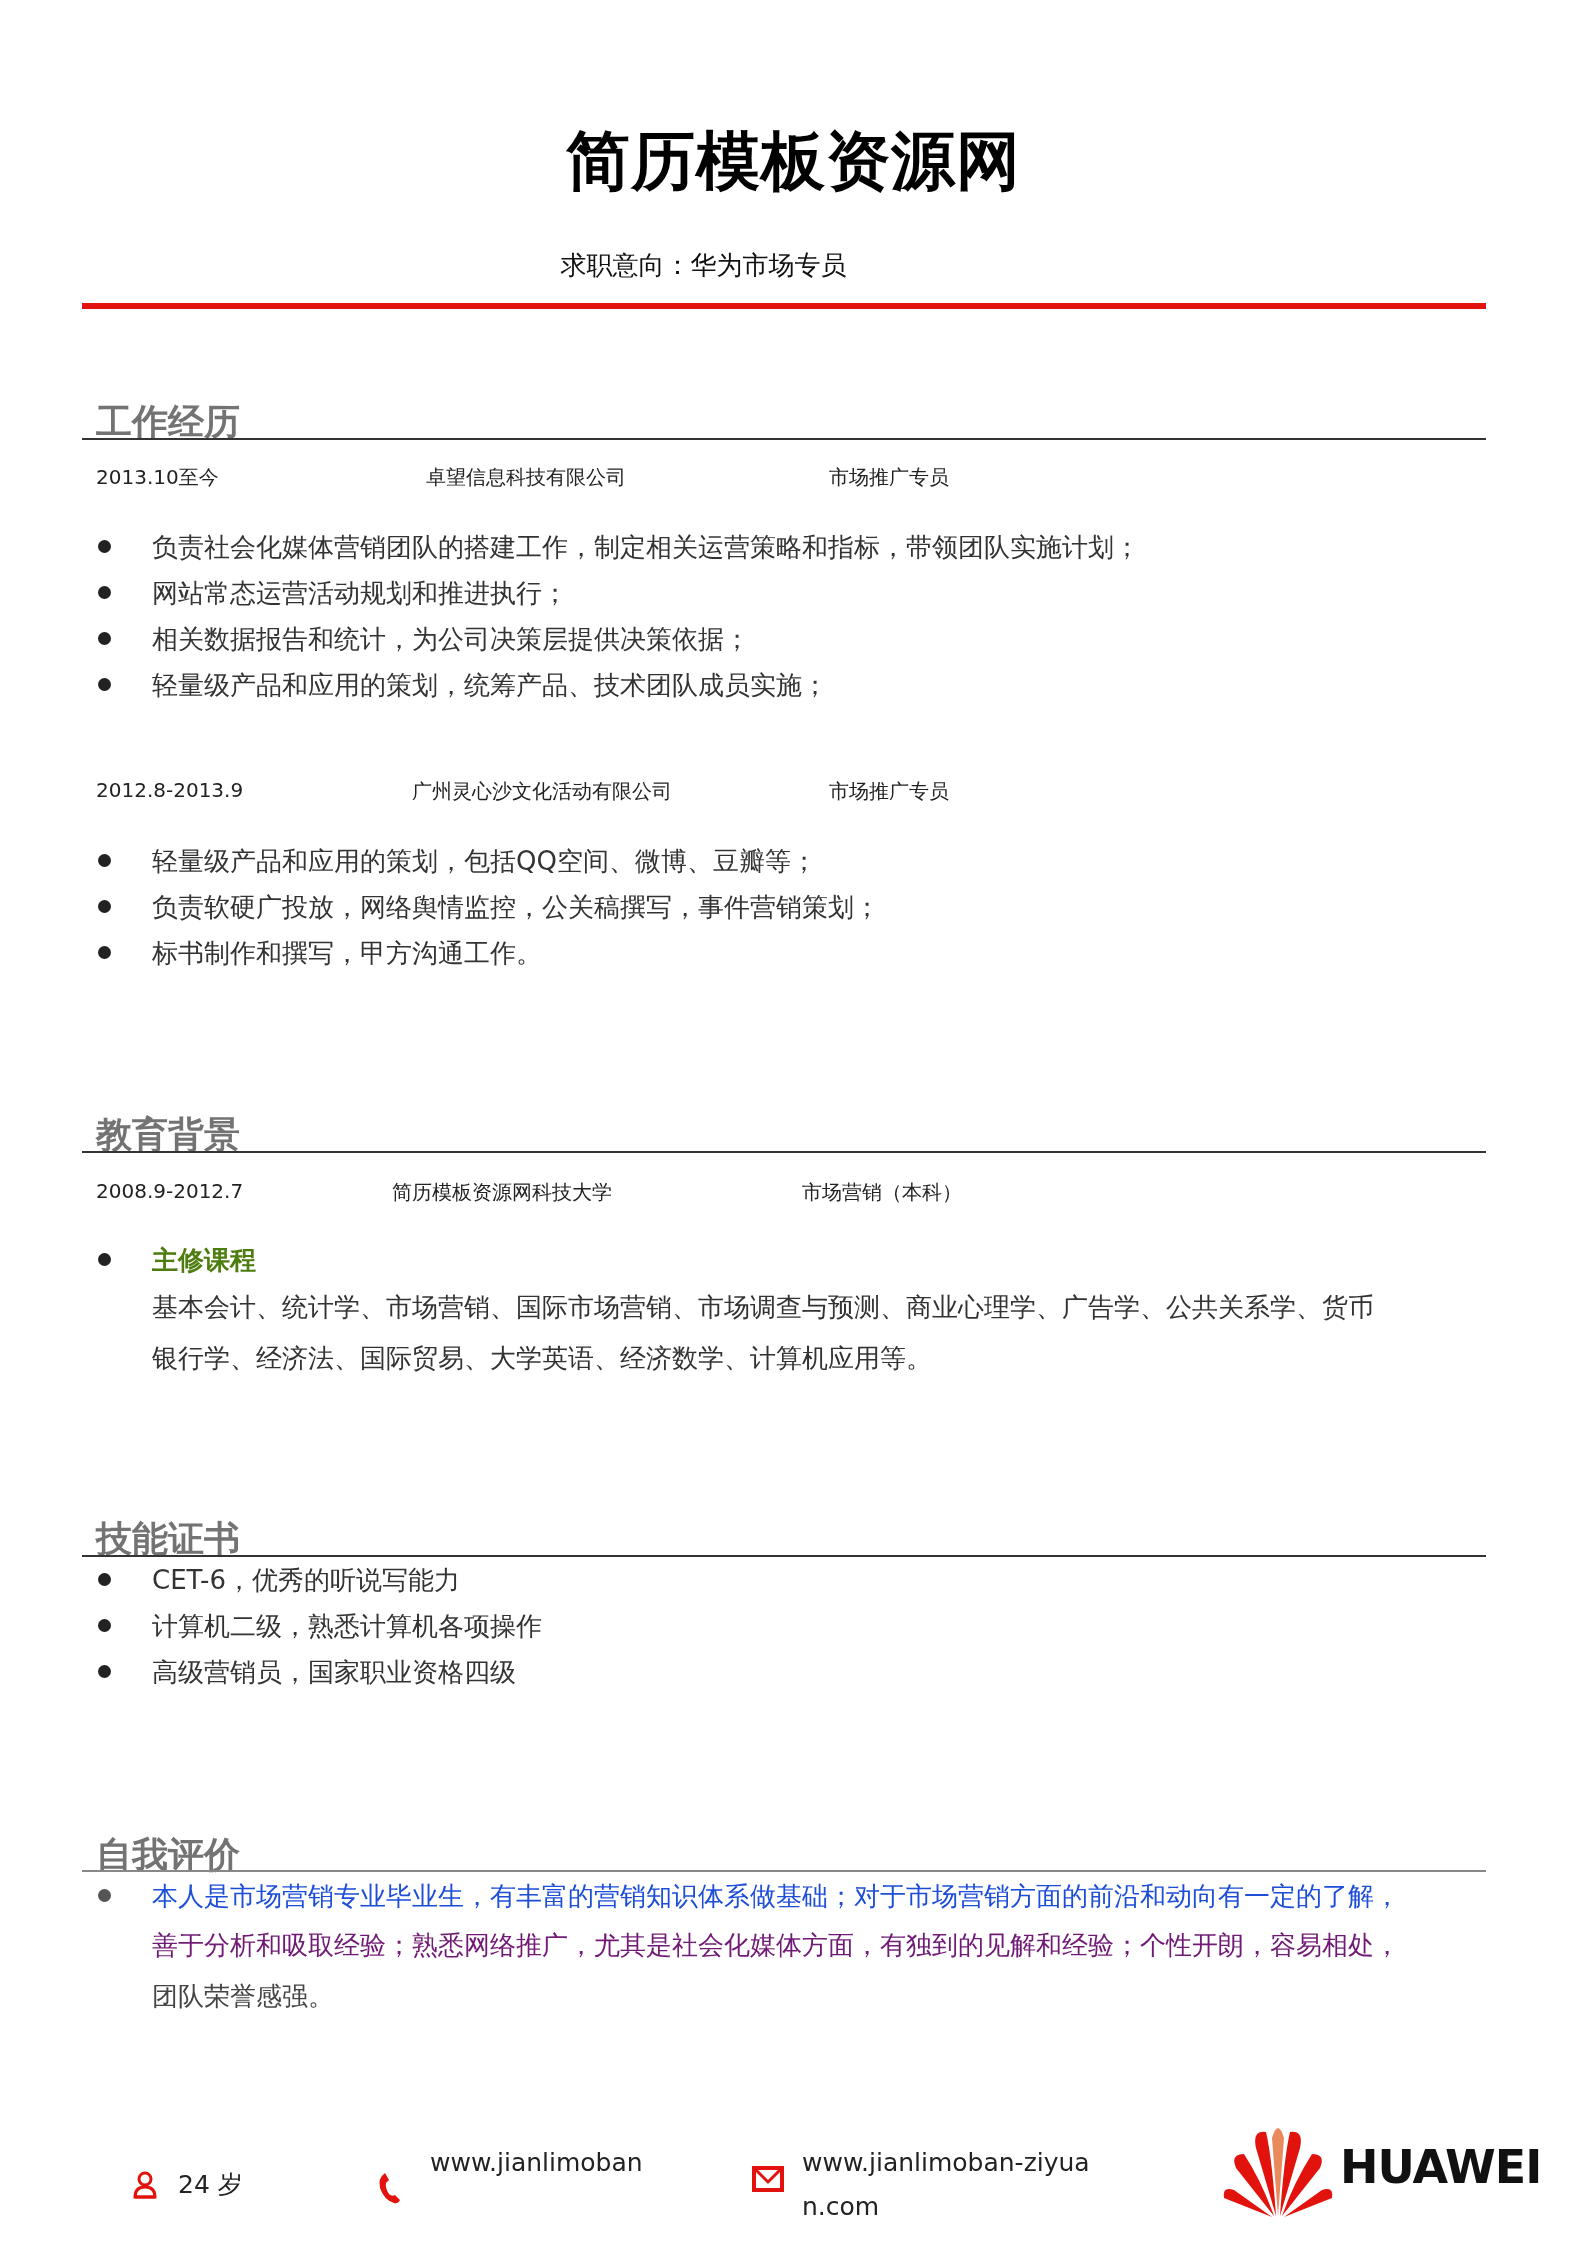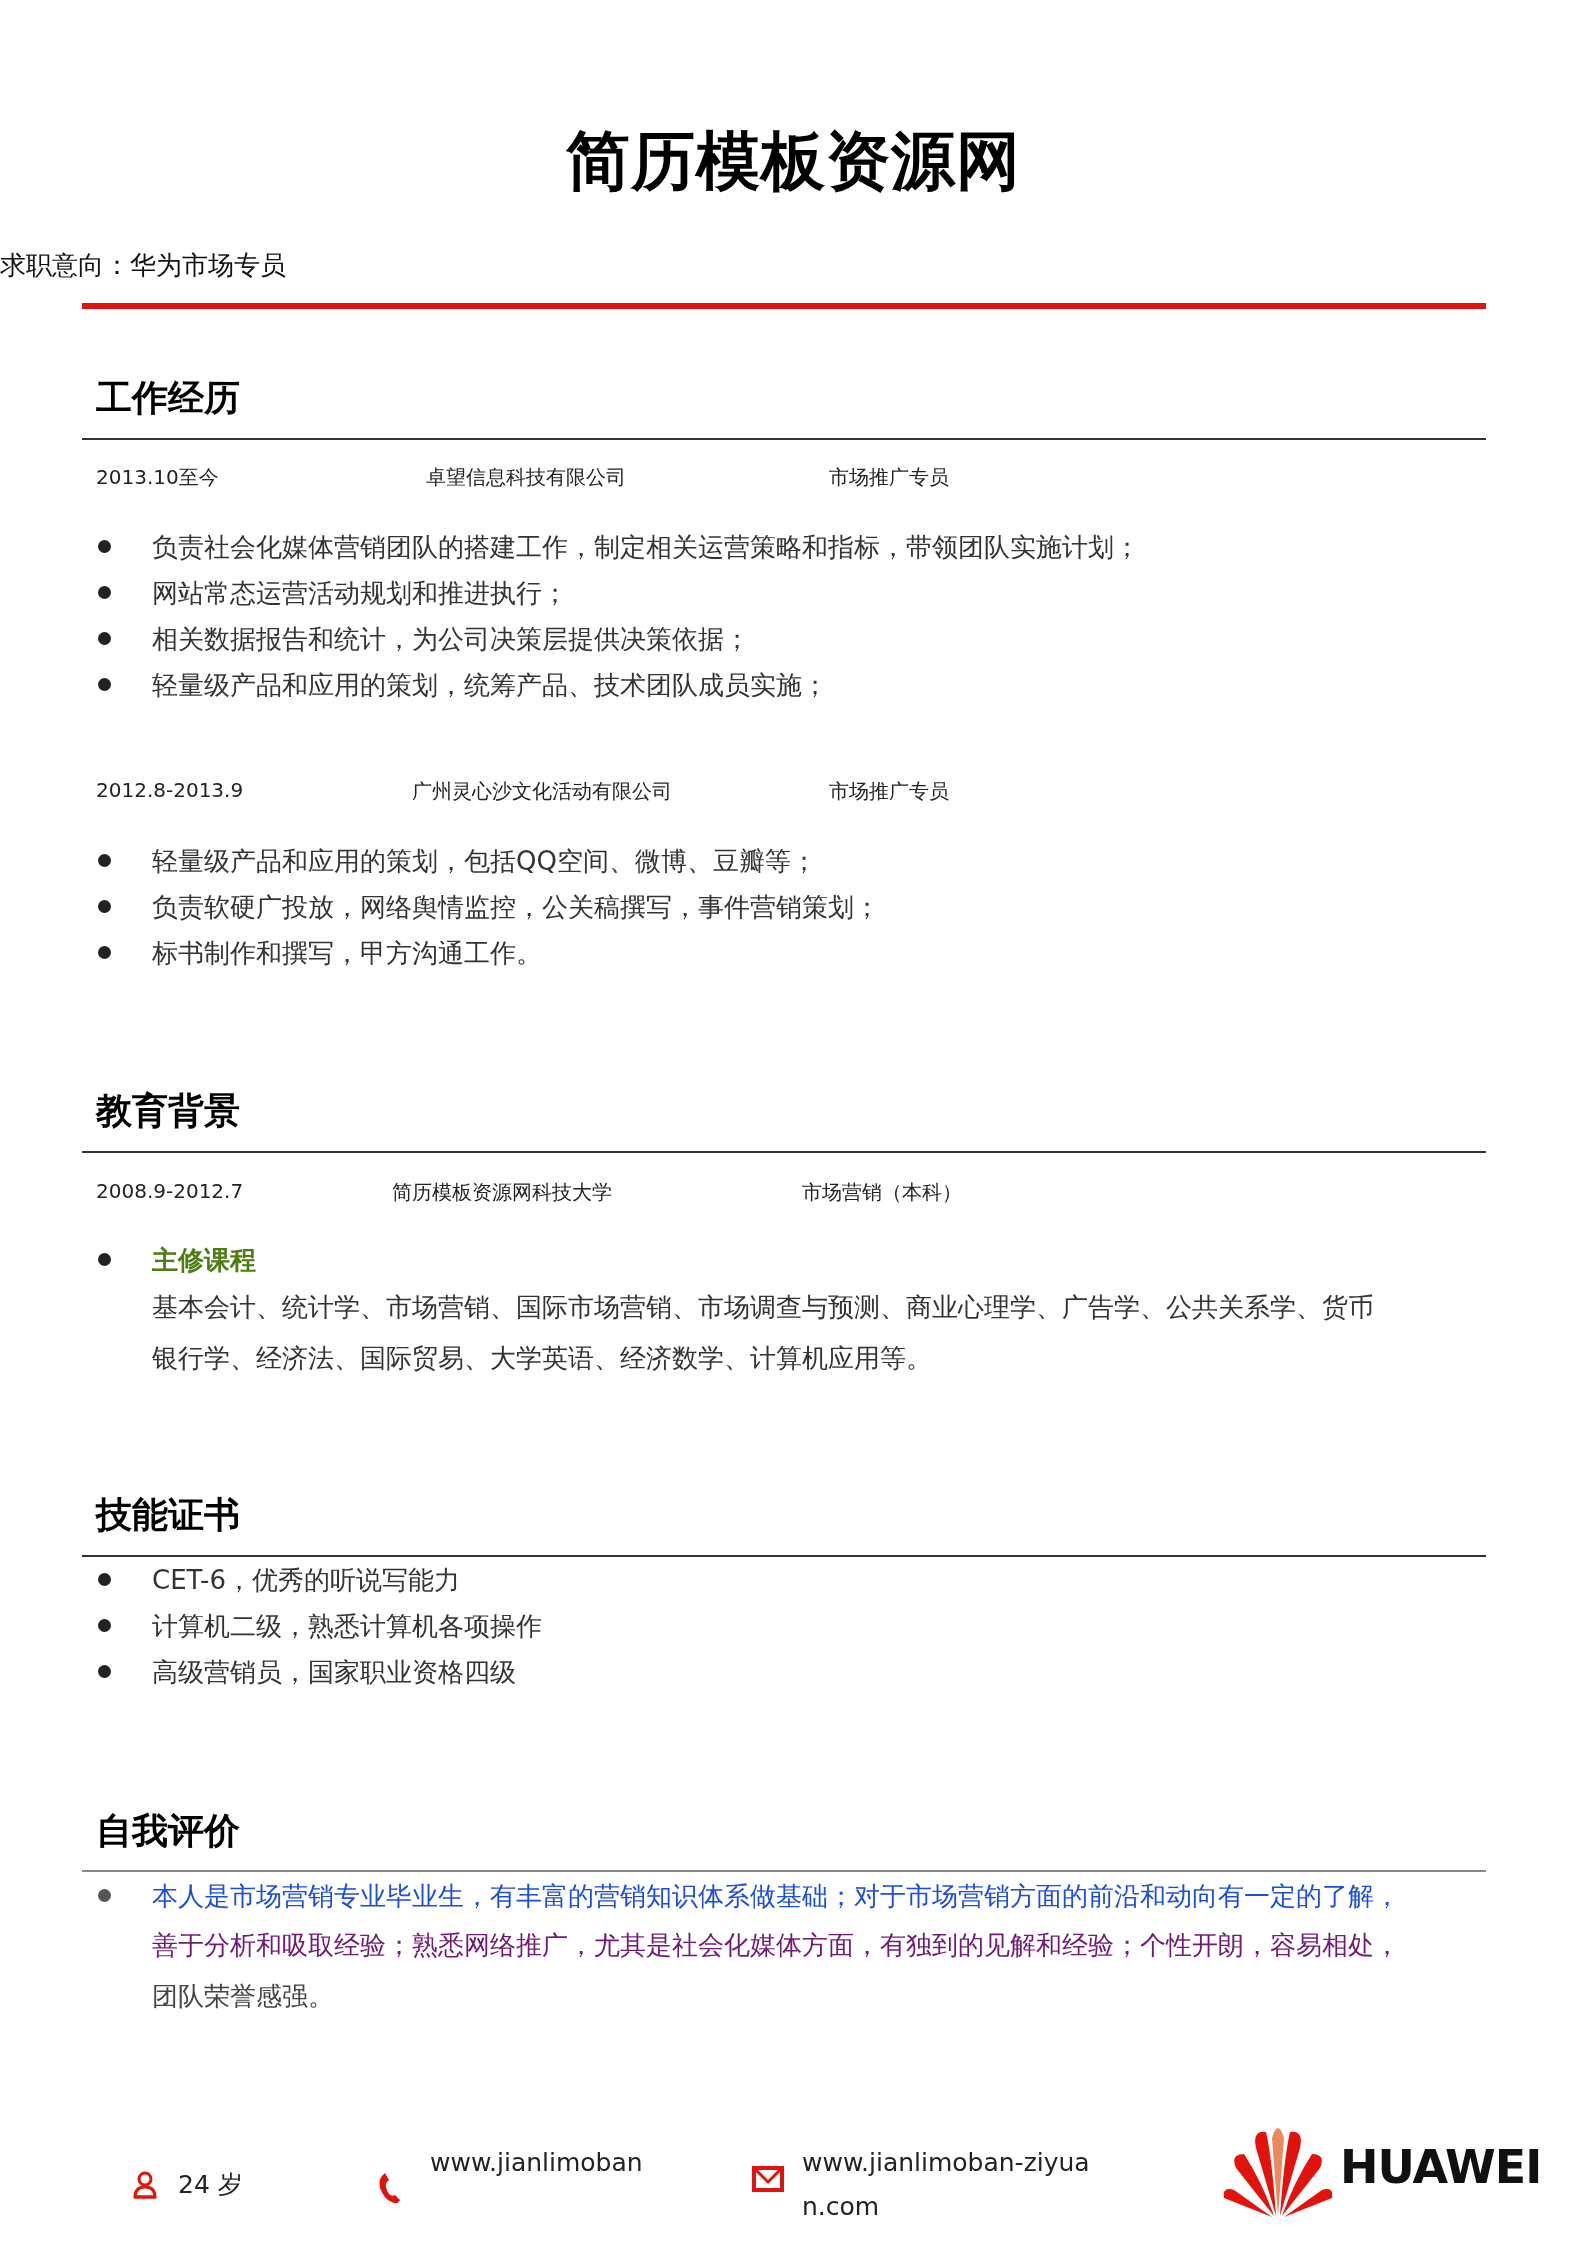--- a/index.html
+++ b/index.html
@@ -1,21 +1,21 @@
 <!DOCTYPE html>
 <html><head>
 <meta charset="utf-8">
 <style>
   html,body{margin:0;padding:0;background:#fff;}
   body{width:1587px;height:2245px;position:relative;overflow:hidden;font-family:"DejaVu Sans","Liberation Sans",sans-serif;color:#222;}
   .abs{position:absolute;}
   .title{left:0;width:1587px;top:118px;text-align:center;font-size:64px;font-weight:bold;color:#000;letter-spacing:1px;}
-  .subtitle{left:0;width:1407px;top:248px;text-align:left;font-size:26px;color:#111;}
+  .subtitle{left:0;width:1407px;top:248px;text-align:center;font-size:26px;color:#111;}
   .redline{left:82px;width:1404px;top:303px;height:6px;background:#e2120d;}
-  .sec-title{left:96px;font-size:36px;font-weight:bold;color:#000000;}
+  .sec-title{left:96px;font-size:36px;font-weight:bold;color:#737373;margin-top:24px;}
   .divider{left:82px;width:1404px;height:2px;background:#333;}
   .row{font-size:20px;color:#222;}
   .bullet{left:98px;width:13px;height:13px;border-radius:50%;background:#222;}
   .btext{left:152px;font-size:26px;color:#333;white-space:nowrap;}
   .footer-text{font-size:25px;color:#222;}
   .logo-text{font-size:46px;font-weight:bold;color:#111;letter-spacing:-1px;}
 </style>
 </head>
 <body>
 

